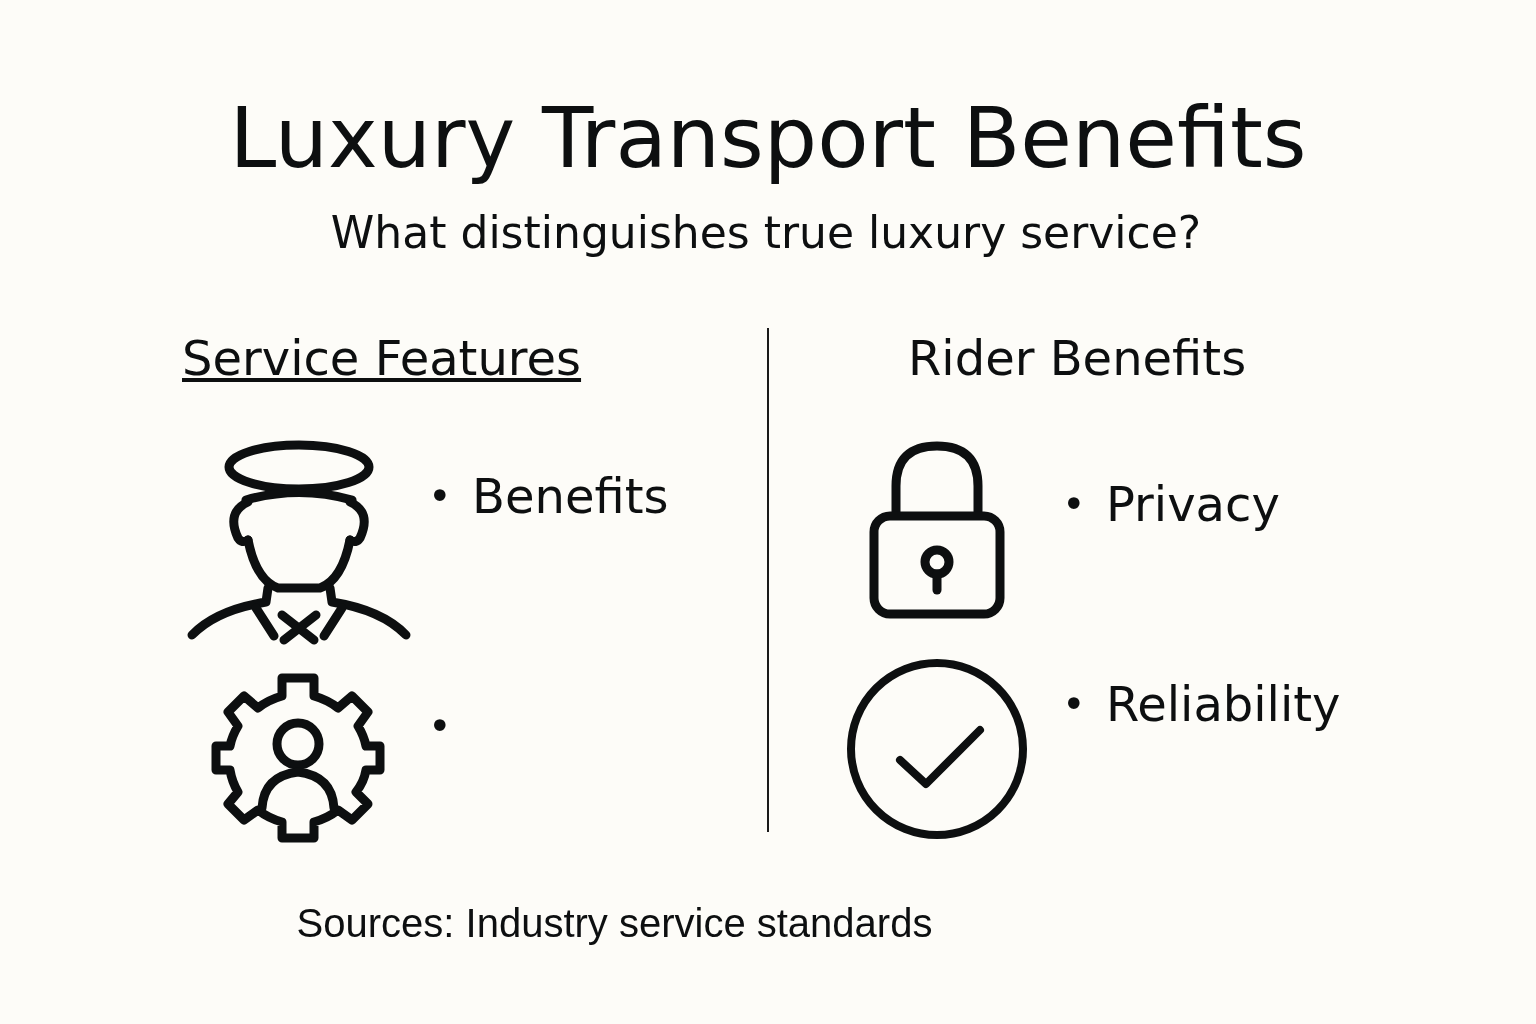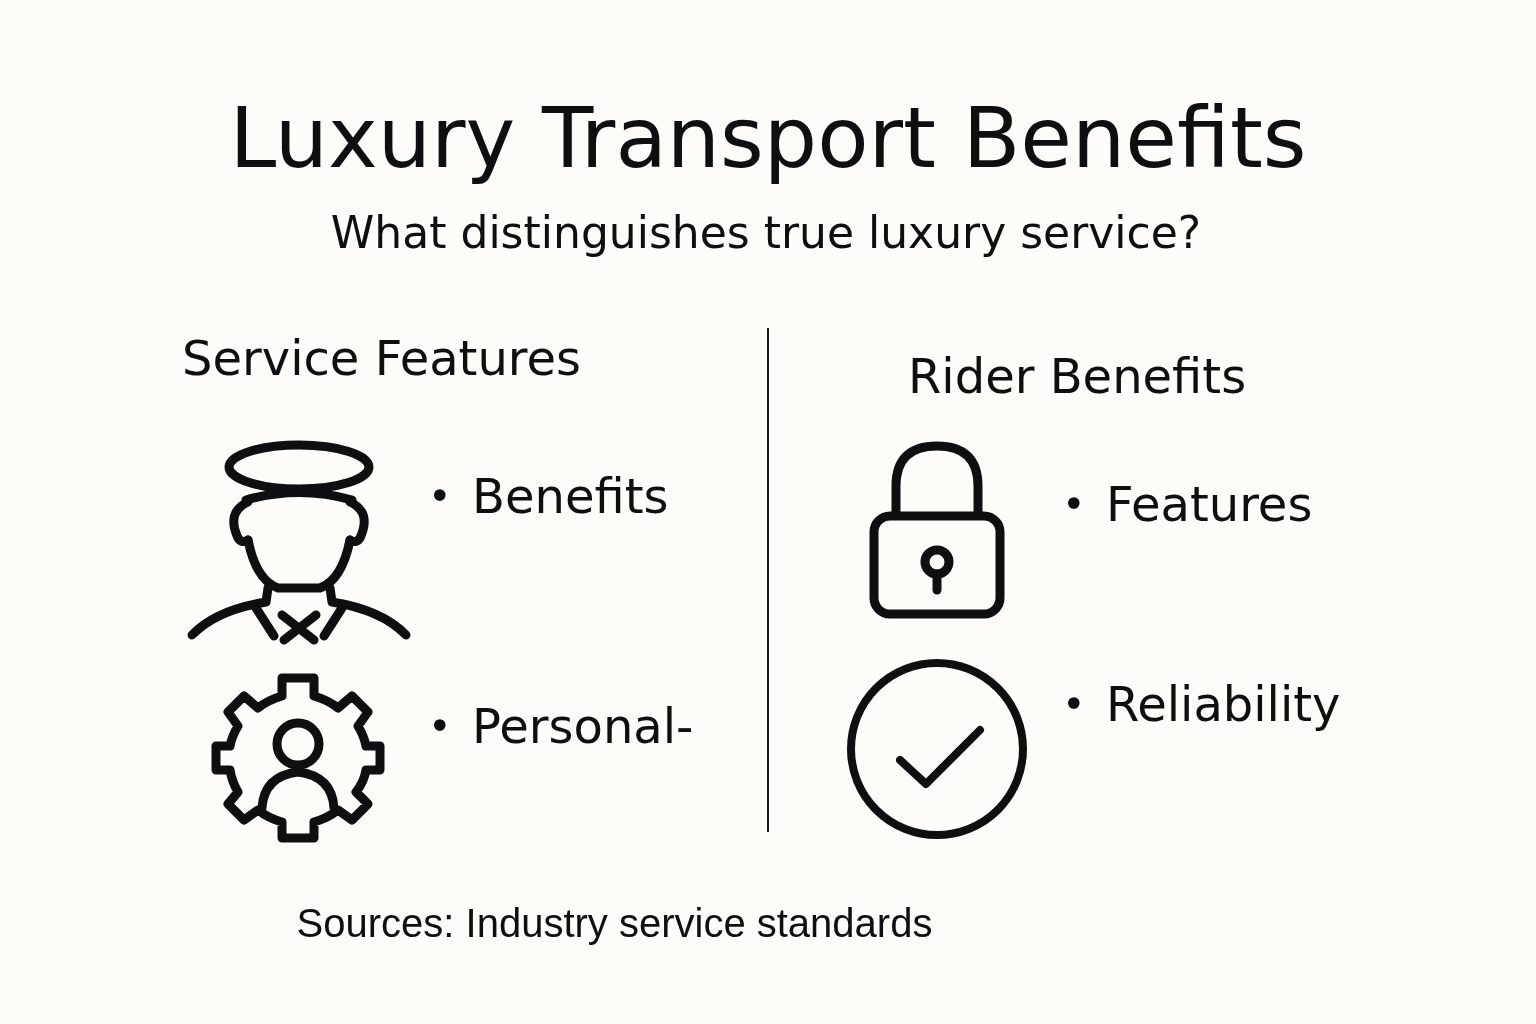--- a/index.html
+++ b/index.html
@@ -36,22 +36,22 @@
     text-align:center; font-family:"Liberation Sans", sans-serif; font-size:40px; line-height:50px;
   }
   svg { overflow:visible; }
 </style>
 </head>
 <body>
 
 <div class="title">Luxury Transport Benefits</div>
 <div class="subtitle">What distinguishes true luxury service?</div>
 
-<div class="col-head" style="left:182px;">Service Features</div>
-<div class="col-head" style="left:908px;margin-top:18px;">Rider Benefits</div>
+<div class="col-head" style="left:182px;text-decoration:underline;">Service Features</div>
+<div class="col-head" style="left:908px;">Rider Benefits</div>
 
 <div class="divider"></div>
 
 <div class="icon" style="left:186px; top:440px; width:226px; height:200px;">
   <svg width="226" height="200" viewBox="0 0 226 200" fill="none" stroke="#0d0f10" stroke-width="9" stroke-linecap="round" stroke-linejoin="round">
     <ellipse cx="113" cy="27" rx="70" ry="22"></ellipse>
     <path d="M60 60 Q113 45 166 60"></path>
     <path d="M62 62 Q40 72 52 98 Q56 104 62 100"></path>
     <path d="M164 62 Q186 72 174 98 Q170 104 164 100"></path>
     <path d="M62 100 Q70 140 92 148 L134 148 Q156 140 164 100"></path>
@@ -70,34 +70,33 @@
 
 <div class="icon" style="left:212px; top:672px; width:172px; height:172px;">
   <svg width="172" height="172" viewBox="0 0 172 172" fill="none" stroke="#0d0f10" stroke-width="9" stroke-linejoin="round" stroke-linecap="round">
     <path d="M70 6 L102 6 L102 24 Q116 28 126 36 L140 24 L156 40 L146 54 Q152 64 154 74 L168 74 L168 98 L154 98 Q152 110 144 120 L156 132 L140 148 L126 138 Q116 146 102 150 L102 166 L70 166 L70 150 Q56 146 46 138 L32 148 L16 132 L26 120 Q20 110 18 98 L4 98 L4 74 L18 74 Q20 64 26 54 L16 40 L32 24 L46 36 Q56 28 70 24 Z"></path>
     <circle cx="86" cy="72" r="21"></circle>
     <path d="M50 136 Q52 104 86 100 Q120 104 122 136"></path>
   </svg>
 </div>
 <div class="bullet" style="left:472px; top:694px;">
   <span class="dot">•</span>
-  <div>Personal-</div>
 </div>
 
 <div class="icon" style="left:870px; top:442px; width:134px; height:176px;">
   <svg width="134" height="176" viewBox="0 0 134 176" fill="none" stroke="#0d0f10" stroke-width="9" stroke-linecap="round" stroke-linejoin="round">
     <path d="M26 72 L26 44 Q26 4 67 4 Q108 4 108 44 L108 72"></path>
     <rect x="4" y="74" width="126" height="98" rx="16"></rect>
     <circle cx="67" cy="120" r="12"></circle>
     <path d="M67 132 L67 148"></path>
   </svg>
 </div>
 <div class="bullet" style="left:1106px; top:472px;">
   <span class="dot">•</span>
-  <div>Features</div>
+  <div>Privacy</div>
 </div>
 
 <div class="icon" style="left:846px; top:658px; width:182px; height:182px;">
   <svg width="182" height="182" viewBox="0 0 182 182" fill="none" stroke="#0d0f10" stroke-width="8" stroke-linecap="round" stroke-linejoin="round">
     <circle cx="91" cy="91" r="86"></circle>
     <path d="M54 102 L80 126 L134 72"></path>
   </svg>
 </div>
 <div class="bullet" style="left:1106px; top:672px;">
   <span class="dot">•</span>

